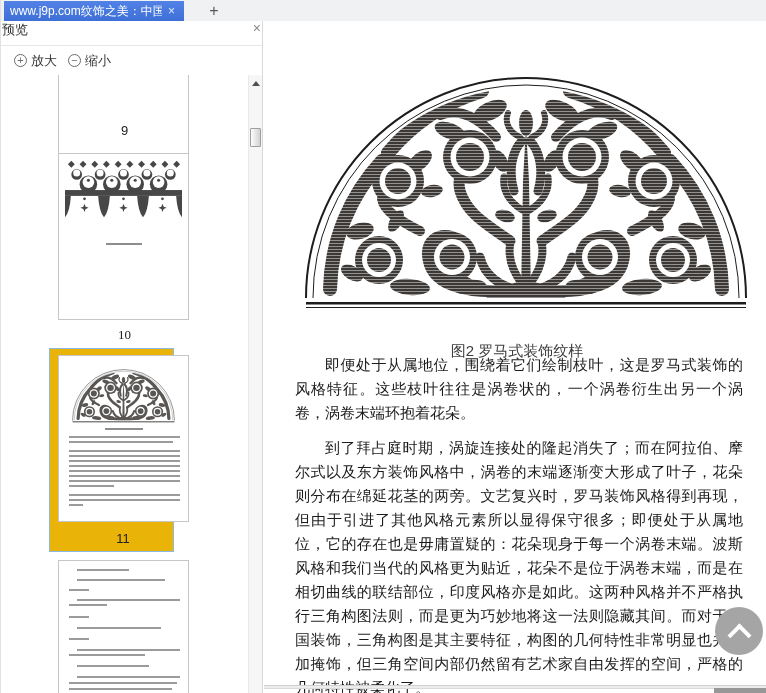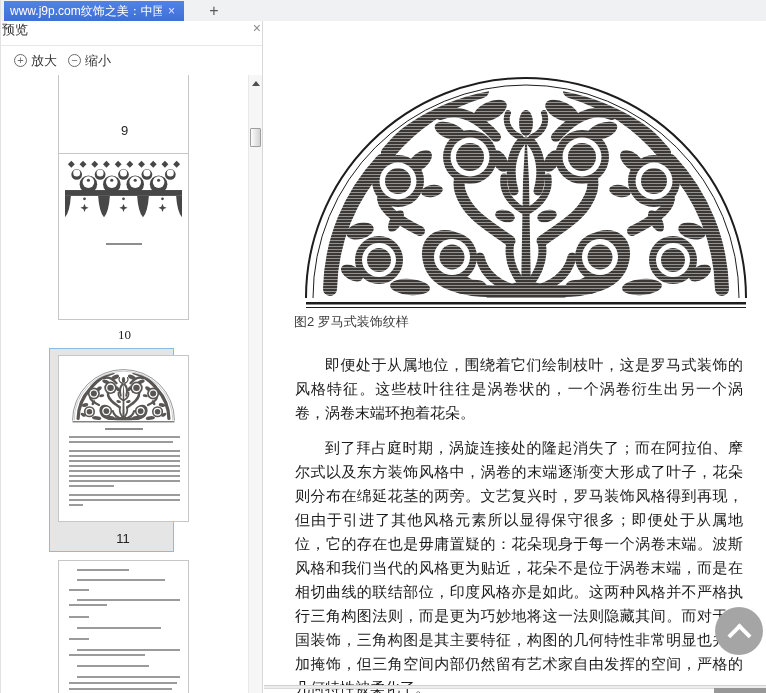--- a/index.html
+++ b/index.html
@@ -29,42 +29,42 @@
                display:inline-flex; align-items:center; justify-content:center;
                font-size:11px; line-height:1; color:#6b6b6b; margin-right:4px; }
   .tool-gap { width:11px; }
 
   
   .thumbs { position:absolute; left:0; top:54px; width:247px; bottom:0; overflow:hidden; }
   .tpage { position:absolute; left:57px; width:131px; height:167px; background:#fff;
            border:1px solid #c6c6c6; overflow:hidden; }
   .tnum { position:absolute; left:0; width:247px; text-align:center; font-size:13px; color:#222; }
   .sel { position:absolute; left:48px; top:273px; width:125px; height:204px;
-         background:#e5e5e5; border:1px solid #8abbe7; }
+         background:#eab308; border:1px solid #8abbe7; }
   .sel .tpage { left:8px; top:6px; }
   .sel .tnum { left:0; width:146px; top:182px; }
   .l { position:absolute; left:10px; height:2px; background:#9b9b9b; }
   .mini-cap { position:absolute; height:2px; background:#8d8d8d; }
 
   
   .sb-scroll { position:absolute; right:0; top:54px; bottom:0; width:14px;
                background:#f6f6f6; border-left:1px solid #e9e9e9; }
   .sb-up { position:absolute; top:0; left:0; width:13px; height:16px;
            display:flex; align-items:center; justify-content:center; }
   .tri-up { width:0; height:0; border-left:4px solid transparent;
             border-right:4px solid transparent; border-bottom:5px solid #4f4f4f; }
   .sb-vthumb { position:absolute; top:53px; left:1px; width:11px; height:19px;
                background:linear-gradient(90deg,#fdfdfd,#d2d2d2);
                border:1px solid #9e9e9e; border-radius:1px; }
 
   
   .main { position:absolute; left:263px; top:21px; width:503px; height:672px; background:#fff; }
   .figure { position:absolute; left:36px; top:20px; width:452px; height:272px; }
-  .caption { position:absolute; left:30px; top:292px; width:446px; text-align:left;
-             font-size:13px; color:#3d3d3d; }
+  .caption { position:absolute; left:30px; top:321px; width:446px; text-align:center;
+             font-size:15px; color:#3d3d3d; }
   .bodytext { position:absolute; left:31px; top:332px; width:448px; font-size:15px;
               line-height:24px; color:#1b1b1b; text-align:justify; }
   .bodytext p { margin:0 0 11px; text-indent:2em; }
   .page-gap { position:absolute; left:0; right:0; top:664px; height:4px; background:#ececec;
               border-top:1px solid #d0d0d0; border-bottom:1px solid #dadada; }
   .back-top { position:absolute; left:451px; top:586px; width:48px; height:48px;
               border-radius:50%; background:#a5a5a5; display:flex; align-items:center;
               justify-content:center; }
   .chev-up { width:17px; height:17px; border-top:4px solid #fff; border-left:4px solid #fff;
              transform:rotate(45deg); margin-top:9px; }

